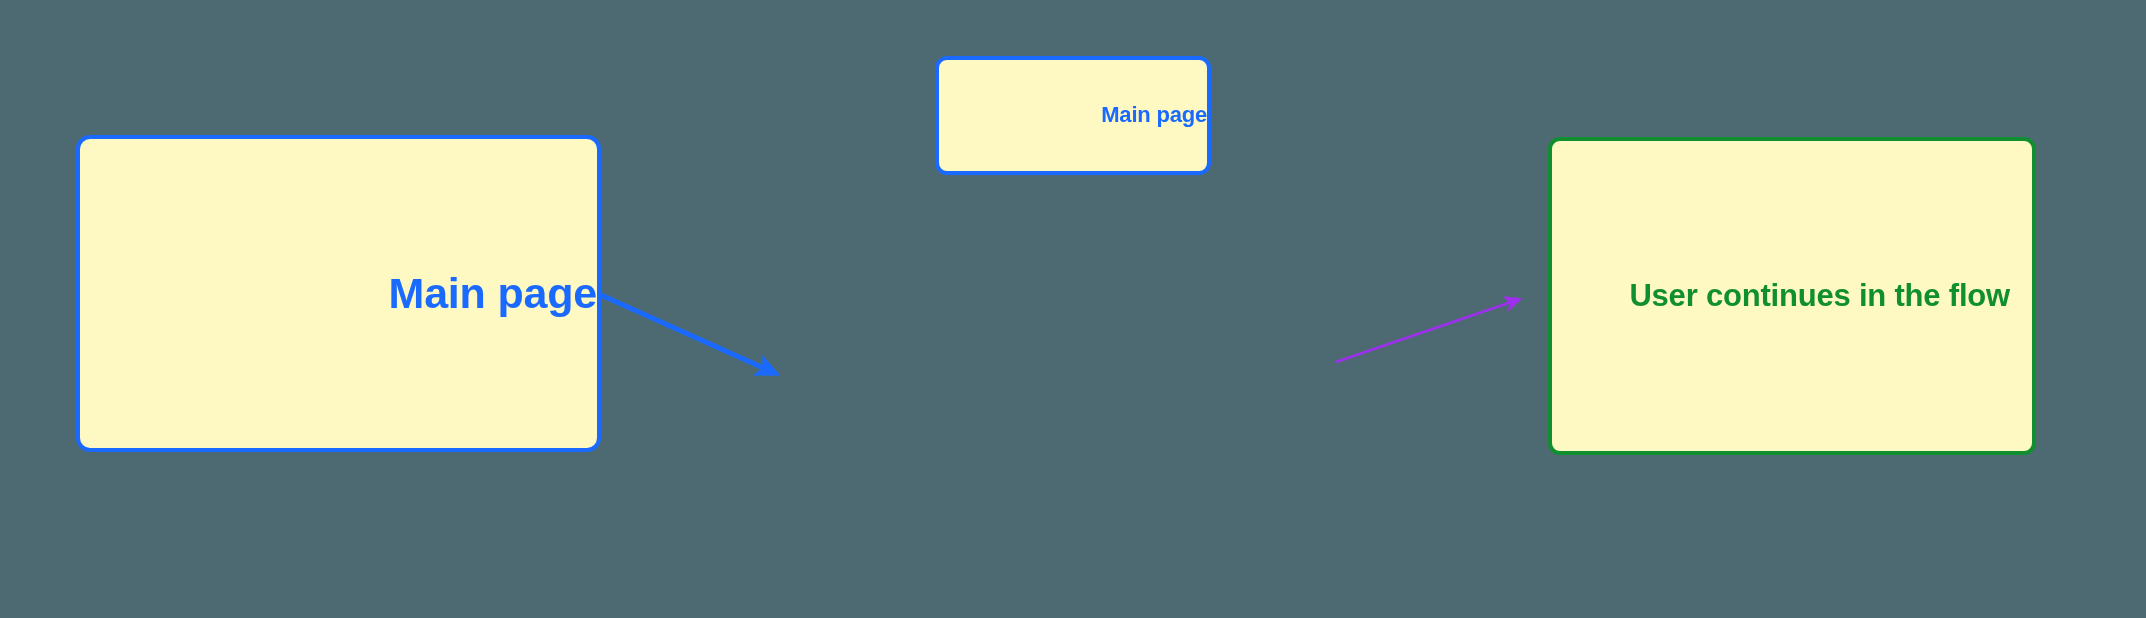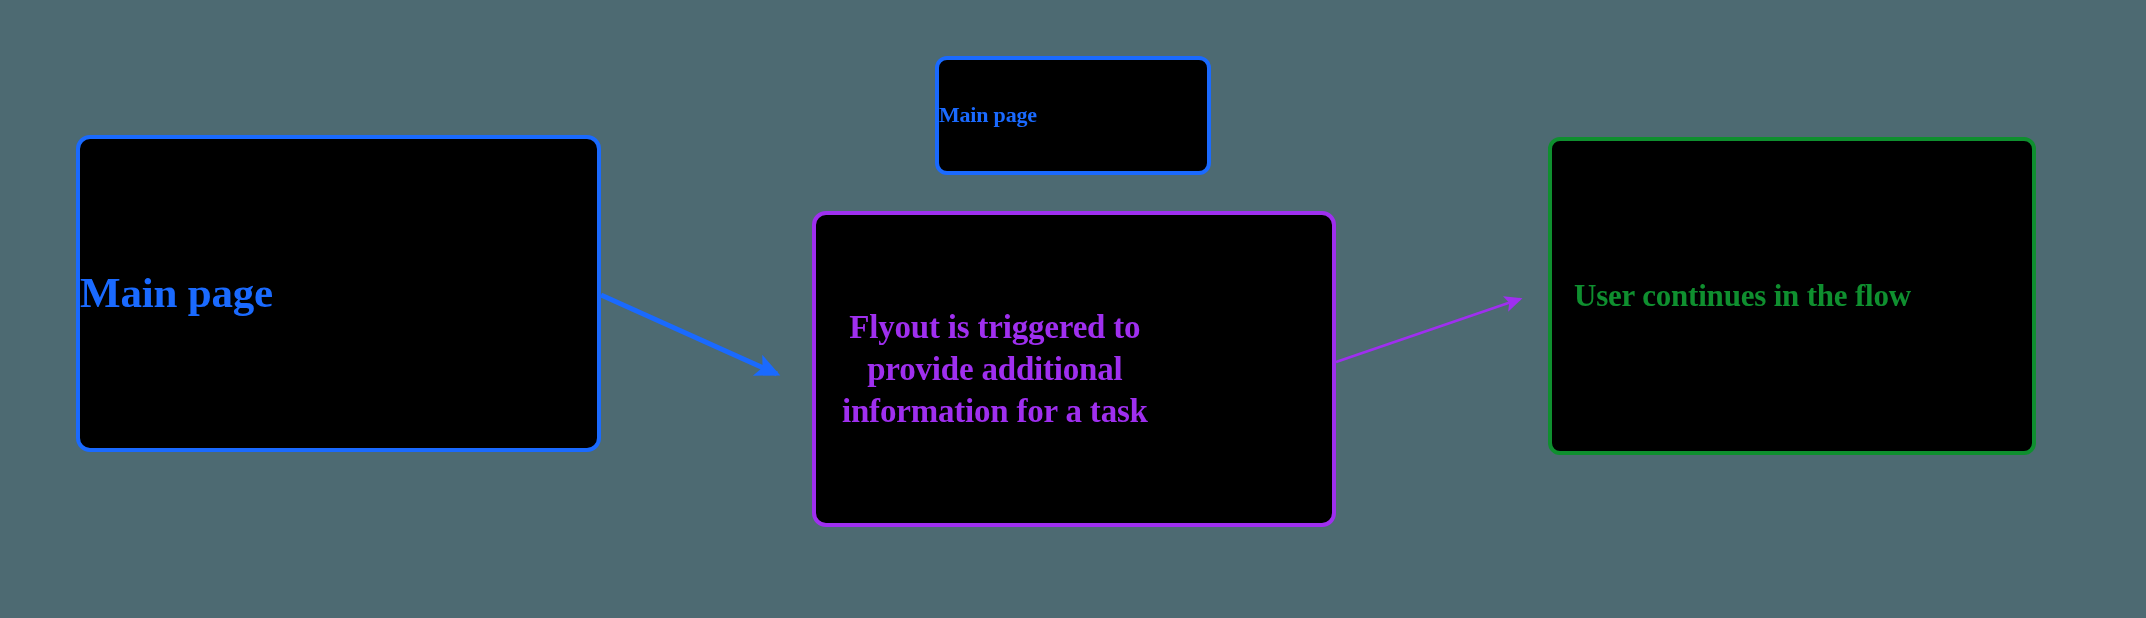--- a/index.html
+++ b/index.html
@@ -17,29 +17,28 @@
     width: 2146px;
     height: 618px;
     background: #4d6a72;
     overflow: hidden;
   }
 
   
   .node {
     position: absolute;
     box-sizing: border-box;
-    background: #000000;
+    background: #fef9c3;
     border-style: solid;
     border-radius: 12px;
     display: flex;
     align-items: center;
-    justify-content: flex-start;
+    justify-content: flex-end;
     text-align: center;
     z-index: 2;
-    font-family: Liberation Serif, serif;
   }
   .node-label {
     display: block;
     line-height: 1.22;
     letter-spacing: -0.2px;
     white-space: pre-line;
   }
 
   
   #node-main-page {
@@ -142,23 +141,18 @@
   </svg>
 
   <div class="node" id="node-main-page">
     <span class="node-label">Main page</span>
   </div>
 
   <div class="node" id="node-main-page-small">
     <span class="node-label">Main page</span>
   </div>
 
-  <div class="node" id="node-flyout">
-    <span class="node-label">Flyout is triggered to
-provide additional
-information for a task</span>
-  </div>
 
   <div class="node" id="node-user-continues">
     <span class="node-label">User continues in the flow</span>
   </div>
 
 </div>
 
 </body></html>

